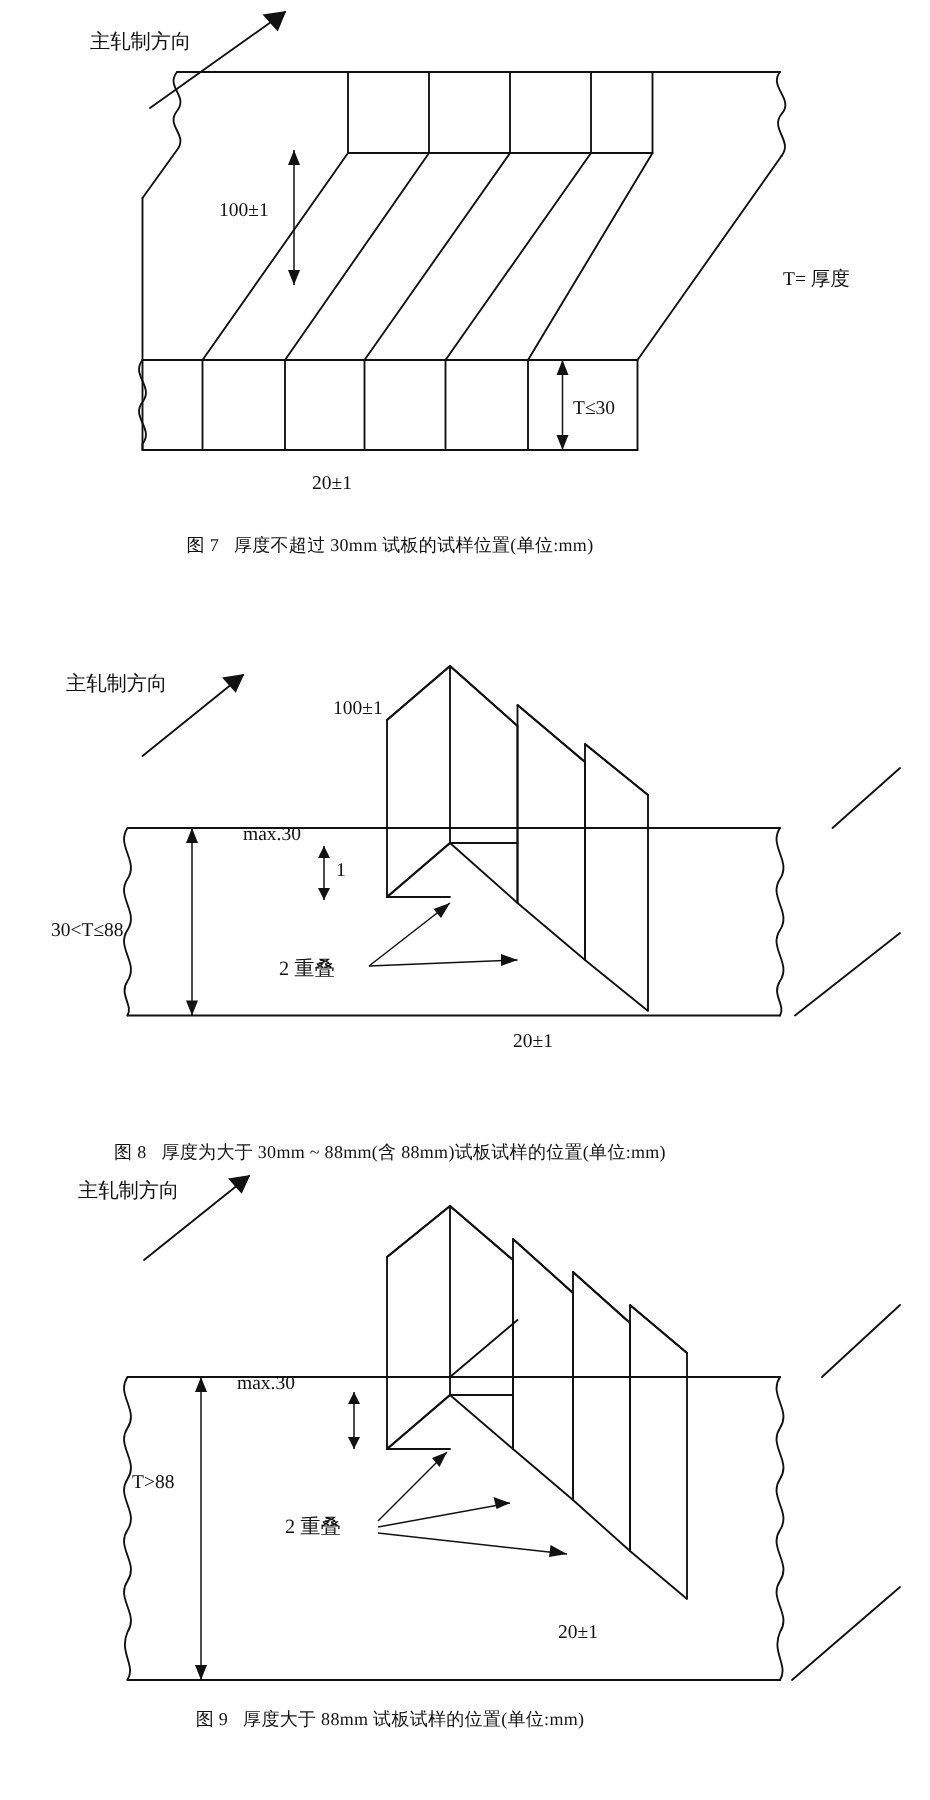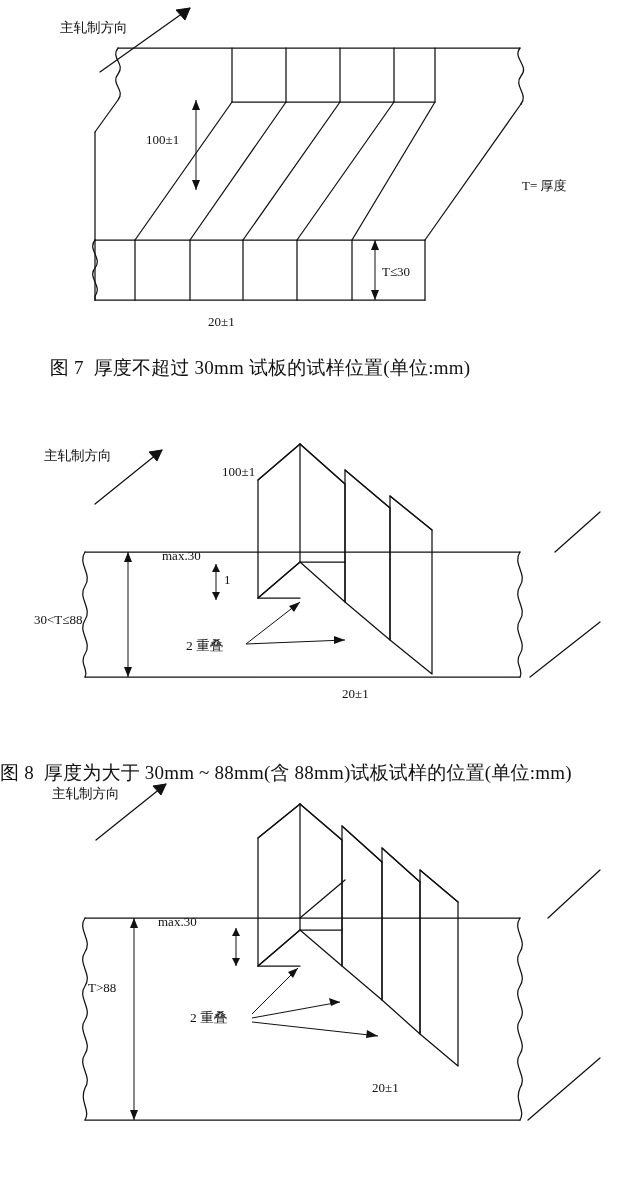--- a/index.html
+++ b/index.html
@@ -27,21 +27,21 @@
     width: 620px;
   }
   .fig-svg {
     display: block;
   }
   .caption {
     position: absolute;
     left: 0;
     width: 520px;
     text-align: center;
-    font-size: 19px;
+    font-size: 12px;
     font-family: "Liberation Serif", serif;
     letter-spacing: 0.2px;
     white-space: nowrap;
   }
   .caption .num {
     margin-right: 10px;
   }
   svg text {
     font-family: "Liberation Serif", serif;
     fill: #111111;
@@ -269,15 +269,18 @@
         <path d="M298 198 L288 202 L293 208 Z" fill="#111111"></path>
         <path class="ln-thin" d="M252 248 L340 232"></path>
         <path d="M340 232 L329 228 L331 236 Z" fill="#111111"></path>
         <path class="ln-thin" d="M252 252 L378 266"></path>
         <path d="M378 266 L367 260 L366 268 Z" fill="#111111"></path>
       </g>
       <text class="lbl-cjk" x="190" y="252">2 重叠</text>
 
       <text class="lbl" x="372" y="322">20±1</text>
     </svg>
+    <div class="caption" style="top:368px;">
+      <span class="num">图 9</span><span>厚度大于 88mm 试板试样的位置(单位:mm)</span>
+    </div>
   </div>
 
 </div>
 
 </body></html>

